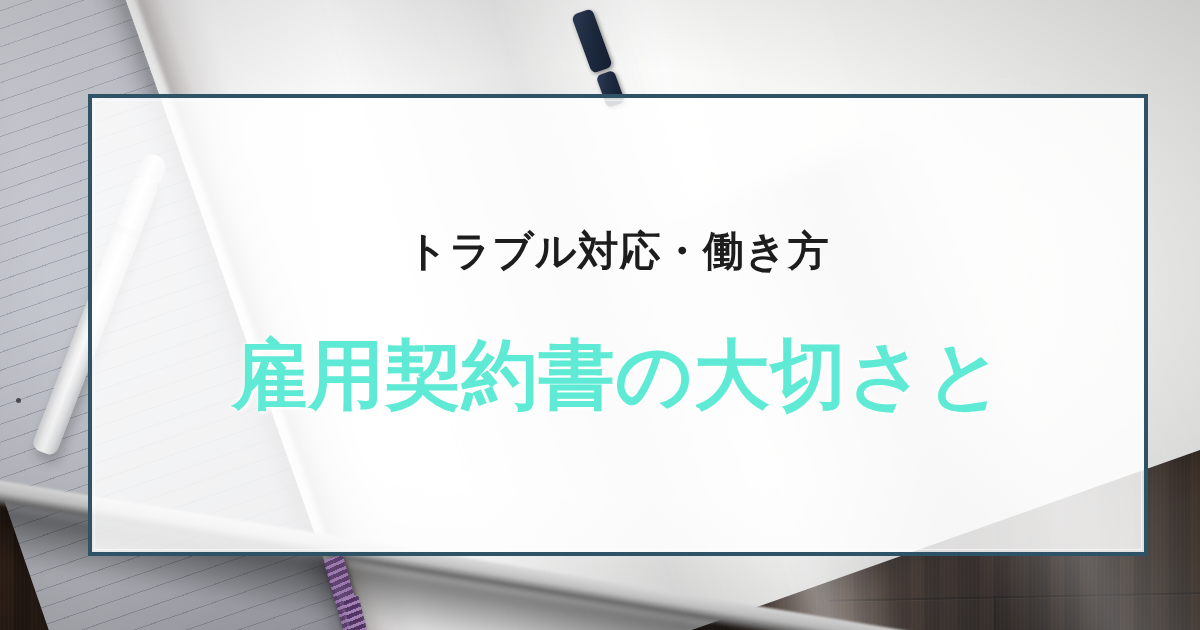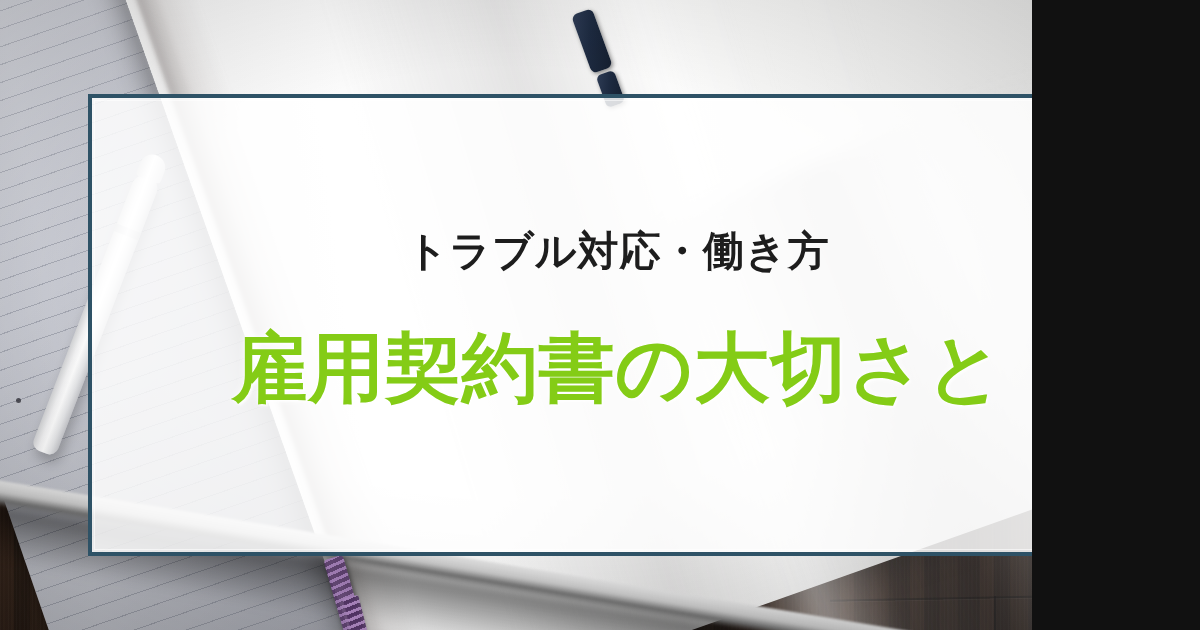--- a/index.html
+++ b/index.html
@@ -3,21 +3,21 @@
 <meta charset="utf-8">
 <title>雇用契約書の大切さと活用ポイント</title>
 <style>
   html, body {
     margin: 0;
     padding: 0;
     background: #111;
   }
   #stage {
     position: relative;
-    width: 1032px;
+    width: 1200px;
     height: 630px;
     overflow: hidden;
     font-family: "Liberation Sans", "DejaVu Sans", sans-serif;
     background: #3b2a21;
   }
 
   
   .bg-photo {
     position: absolute;
     inset: 0;
@@ -283,29 +283,28 @@
     letter-spacing: 0.02em;
     line-height: 1.1;
     margin: 0 0 54px 0;
     text-align: center;
     white-space: nowrap;
   }
   .headline {
     margin: 0;
     font-size: 76px;
     font-weight: 700;
-    color: #84cc16;
+    color: #5eead4;
     line-height: 1.23;
     letter-spacing: 0.01em;
     text-align: center;
     text-shadow:
       0 0 3px rgba(255,255,255,0.95),
       0 0 9px rgba(255,255,255,0.85),
       2px 2px 2px rgba(255,255,255,0.7);
-    font-family: Liberation Mono, monospace;
   }
   .headline .hl-line { display: block; white-space: nowrap; }
 </style>
 </head>
 <body>
 
 <div id="stage">
 
   <div class="bg-photo">
 

